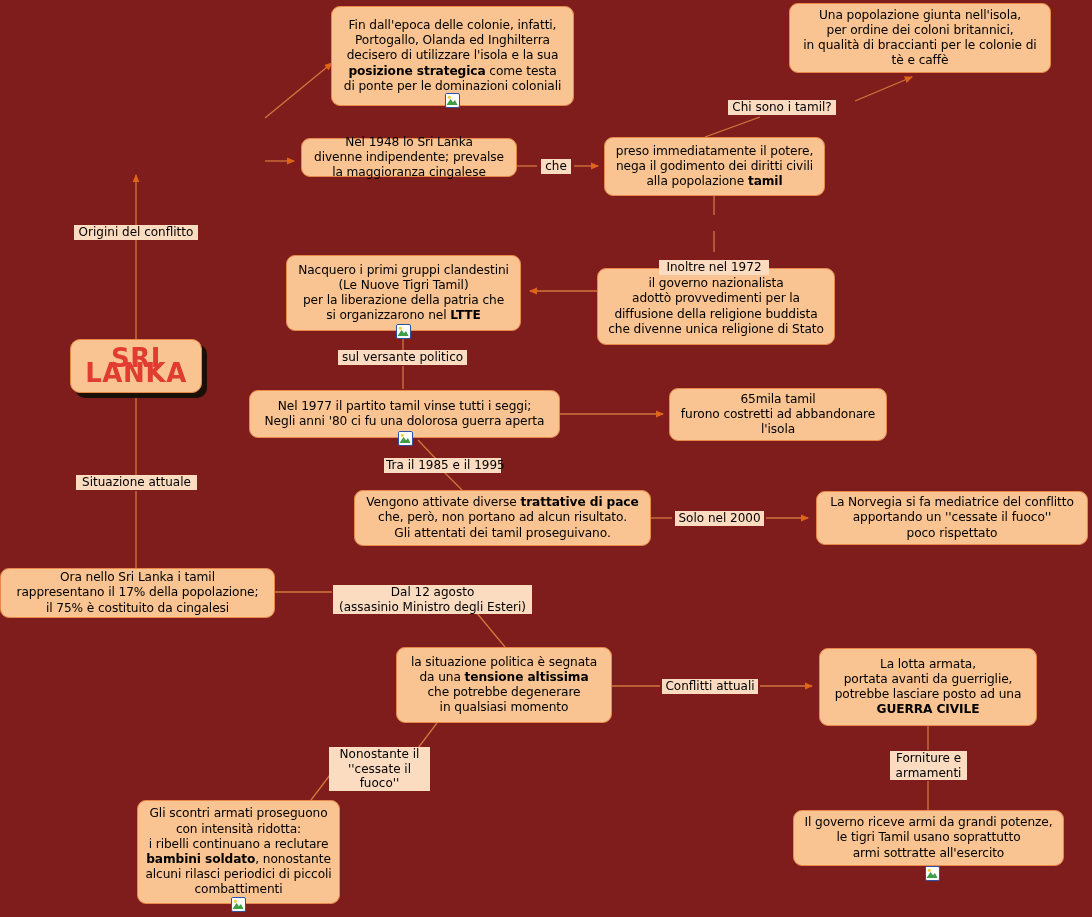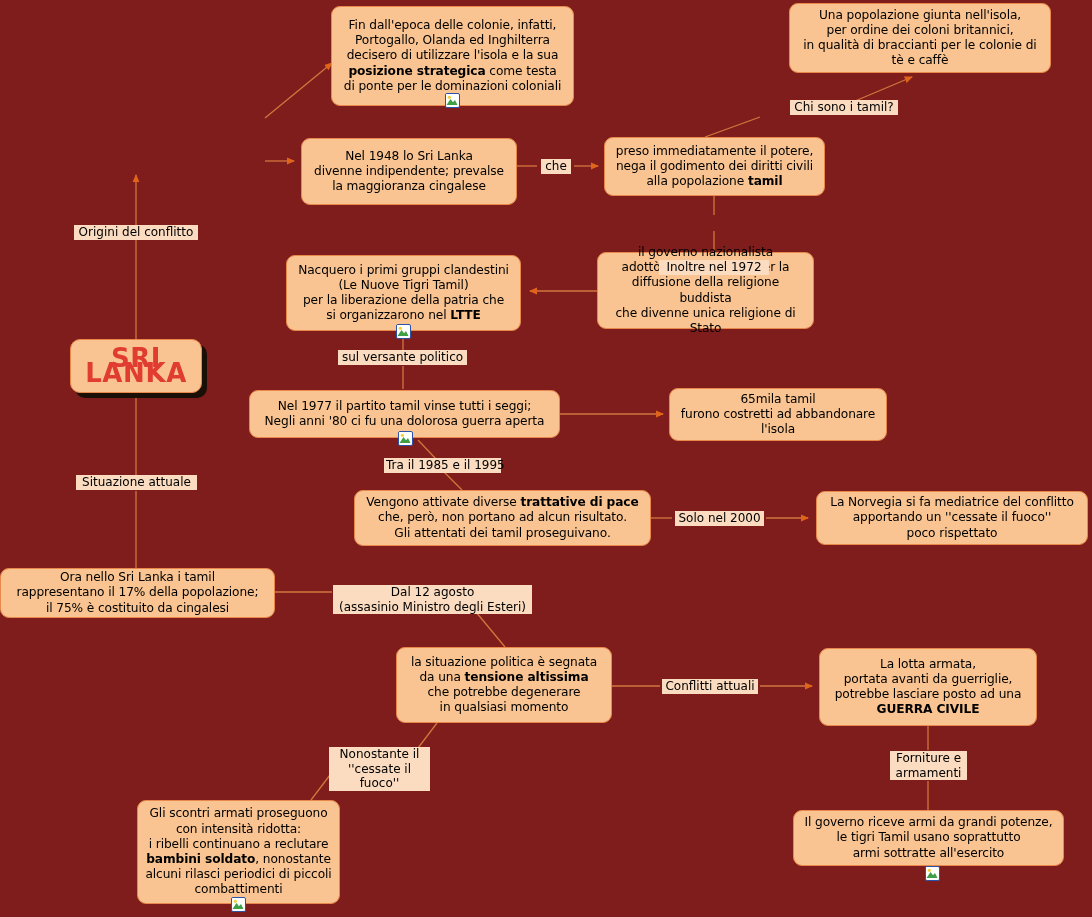--- a/index.html
+++ b/index.html
@@ -156,37 +156,37 @@
   <div class="node" style="left:789px; top:3px; width:262px; height:70px;">
     <div class="txt">
       <span>Una popolazione giunta nell'isola,</span><br>
       <span>per ordine dei coloni britannici,</span><br>
       <span>in qualità di braccianti per le colonie di</span><br>
       <span>tè e caffè</span>
     </div>
   </div>
 
 
-  <div class="node" style="left:301px; top:138px; width:216px; height:67px;">
+  <div class="node" style="left:301px; top:138px; width:216px; height:39px;">
     <div class="txt">
       <span>Nel 1948 lo Sri Lanka</span><br>
       <span>divenne indipendente; prevalse</span><br>
       <span>la maggioranza cingalese</span>
     </div>
   </div>
 
   <div class="node" style="left:604px; top:137px; width:221px; height:59px;">
     <div class="txt">
       <span>preso immediatamente il potere,</span><br>
       <span>nega il godimento dei diritti civili</span><br>
       <span>alla popolazione </span><b>tamil</b>
     </div>
   </div>
 
-  <div class="node" style="left:597px; top:252px; width:217px; height:77px;">
+  <div class="node" style="left:597px; top:268px; width:238px; height:77px;">
     <div class="txt">
       <span>il governo nazionalista</span><br>
       <span>adottò provvedimenti per la</span><br>
       <span>diffusione della religione buddista</span><br>
       <span>che divenne unica religione di Stato</span>
     </div>
   </div>
 
   <div class="node" style="left:286px; top:255px; width:235px; height:76px;">
     <div class="txt">
@@ -300,21 +300,21 @@
         <polygon points="0.5,11 4.5,5 7,8.2 9,6 11.5,11" fill="#3f9e46"></polygon>
       </svg>
   </div>
 
   <div class="node root-node" style="left:70px; top:339px; width:132px; height:54px;">
     <div class="txt">SRI LANKA</div>
   </div>
 
   <div class="link-label" style="left:541px; top:159px; width:30px;">che</div>
 
-  <div class="link-label" style="left:790px; top:100px; width:108px;">Chi sono i tamil?</div>
+  <div class="link-label" style="left:728px; top:100px; width:108px;">Chi sono i tamil?</div>
 
   <div class="link-label" style="left:659px; top:216px; width:110px;margin-top:44px;">Inoltre nel 1972</div>
 
   <div class="link-label" style="left:74px; top:225px; width:124px;">Origini del conflitto</div>
 
   <div class="link-label" style="left:338px; top:350px; width:129px;">sul versante politico</div>
 
   <div class="link-label" style="left:76px; top:475px; width:121px;">Situazione attuale</div>
 
   <div class="link-label" style="left:384px; top:458px; width:117px;">Tra il 1985 e il 1995</div>

